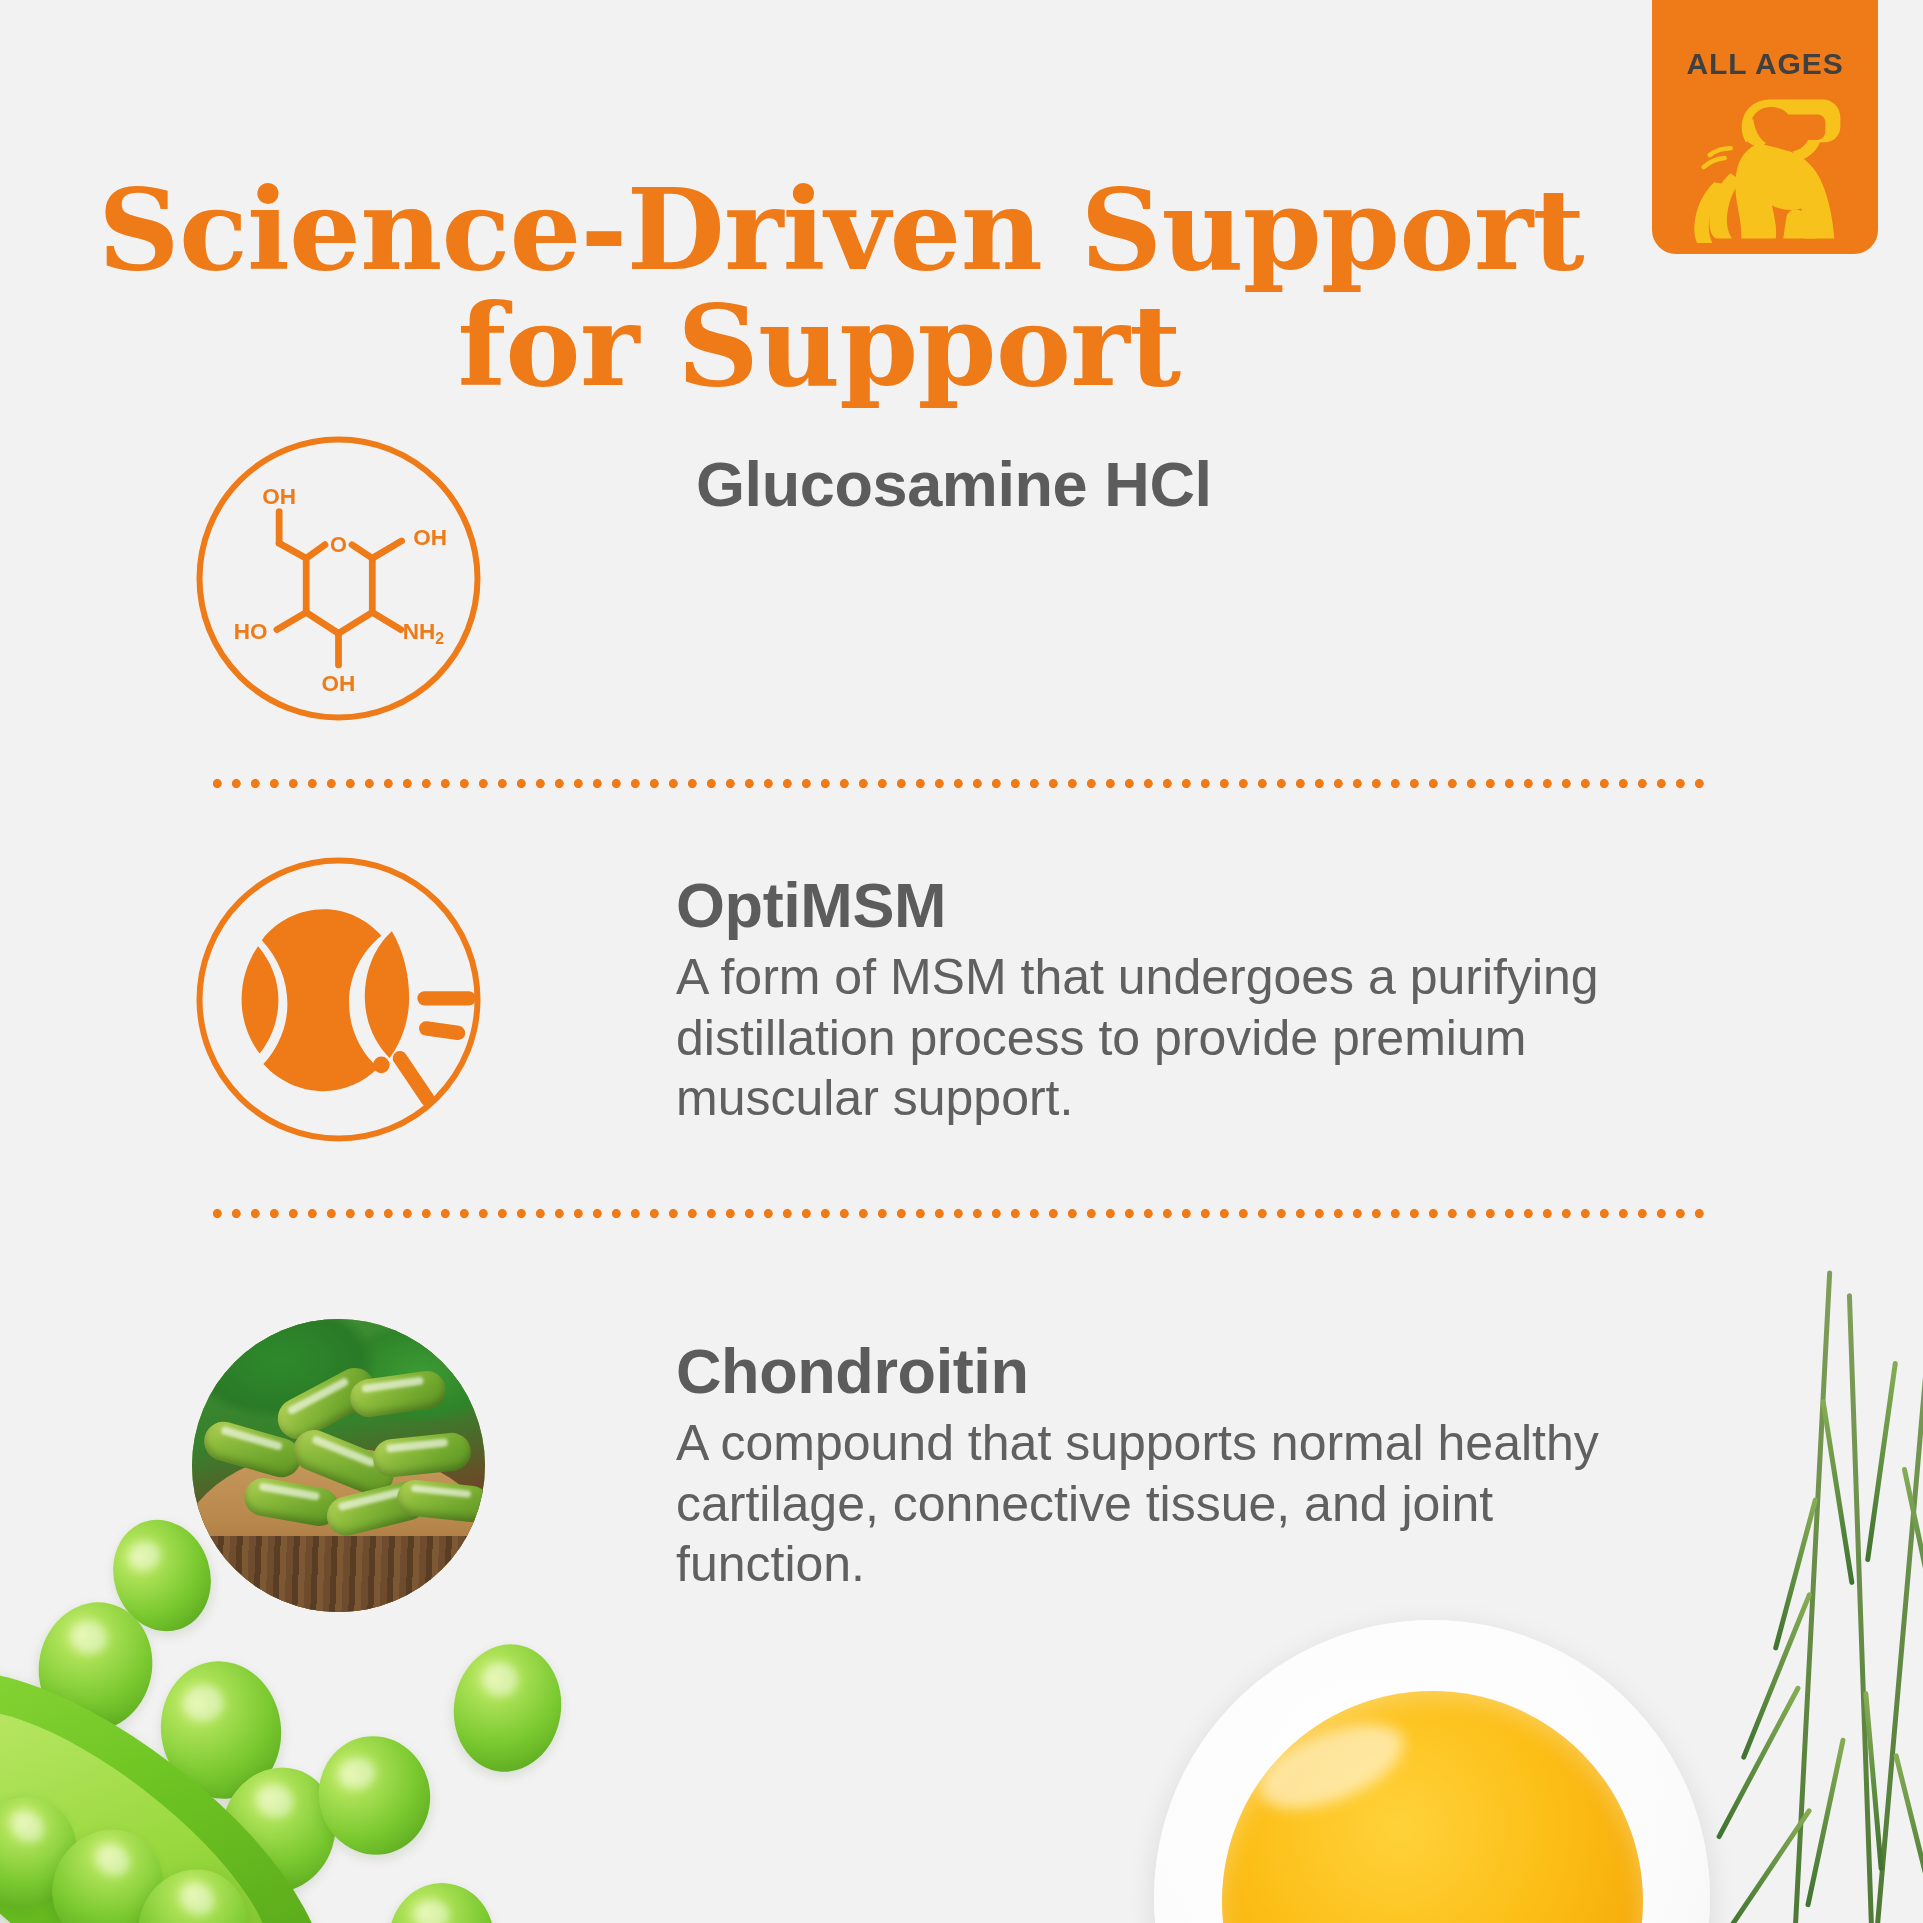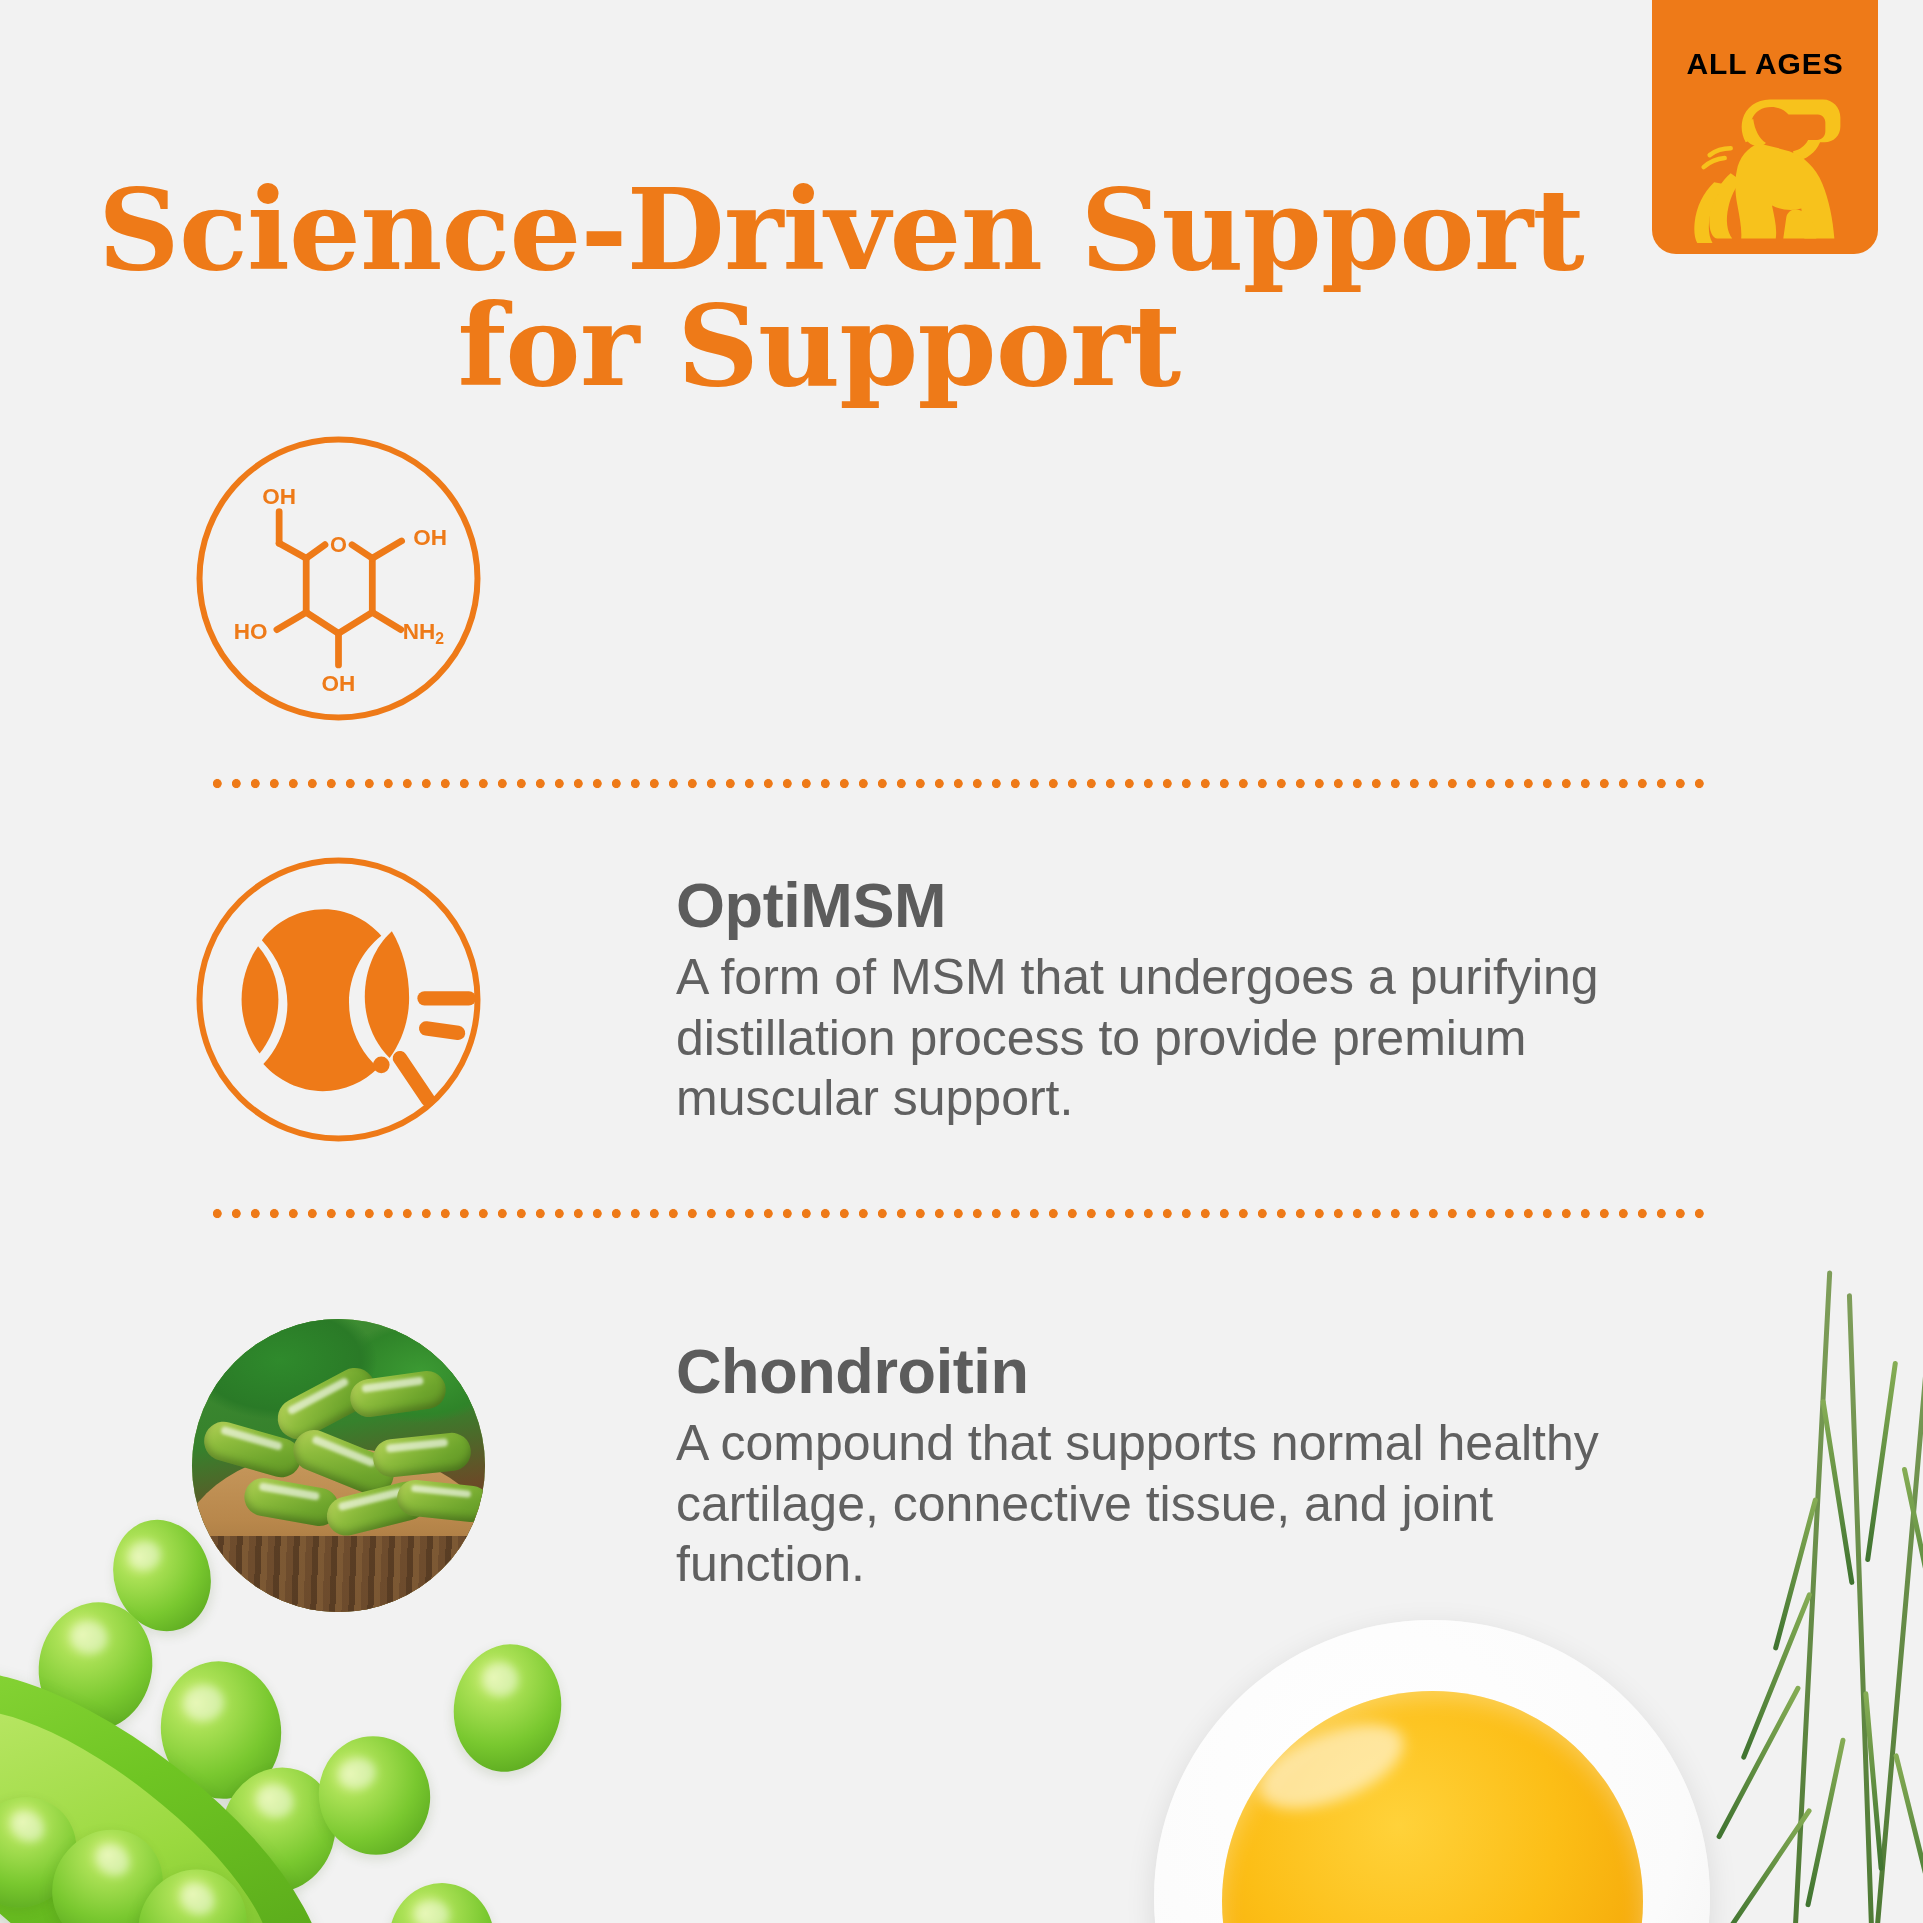--- a/index.html
+++ b/index.html
@@ -14,21 +14,21 @@
 
   
   .badge{
     position:absolute;left:1652px;top:0;width:226px;height:254px;
     background:#EE7A18;
     border-radius:0 0 24px 24px;
     z-index:30;
   }
   .badge-label{
     position:absolute;top:47px;left:0;width:226px;text-align:center;
-    color:#000000;font-size:30px;font-weight:bold;letter-spacing:0.9px;
+    color:#404040;font-size:30px;font-weight:bold;letter-spacing:0.9px;
     font-family:"Liberation Sans", sans-serif;
   }
   .badge-dog{position:absolute;left:28.6px;top:89px;width:173px;height:154px;}
 
   
   .title{
     position:absolute;left:0;top:96px;width:1638px;
     text-align:center;
     color:#EE7A18;
     font-family:"DejaVu Serif", serif;
@@ -259,20 +259,21 @@
               <text x="195" y="160" text-anchor="middle" font-size="29">O</text>
               <text x="317" y="150" text-anchor="middle">OH</text>
               <text x="78" y="275" text-anchor="middle">HO</text>
               <text x="195" y="345" text-anchor="middle">OH</text>
               <text x="308" y="275" text-anchor="middle">NH<tspan font-size="21" dy="7">2</tspan></text>
             </g>
           </svg>
         </div>
       </div>
       <div class="txt-col">
+        <h2 class="ing-title">Glucosamine HCl</h2>
       </div>
     </div>
 
     <div class="row row3">
       <div class="icon-col">
         <div class="icon-wrap">
           <svg class="icon-svg" viewBox="0 0 390 390">
             <circle cx="195" cy="195" r="185" fill="none" stroke="#EE7A18" stroke-width="8"></circle>
             <g fill="#EE7A18">
 

